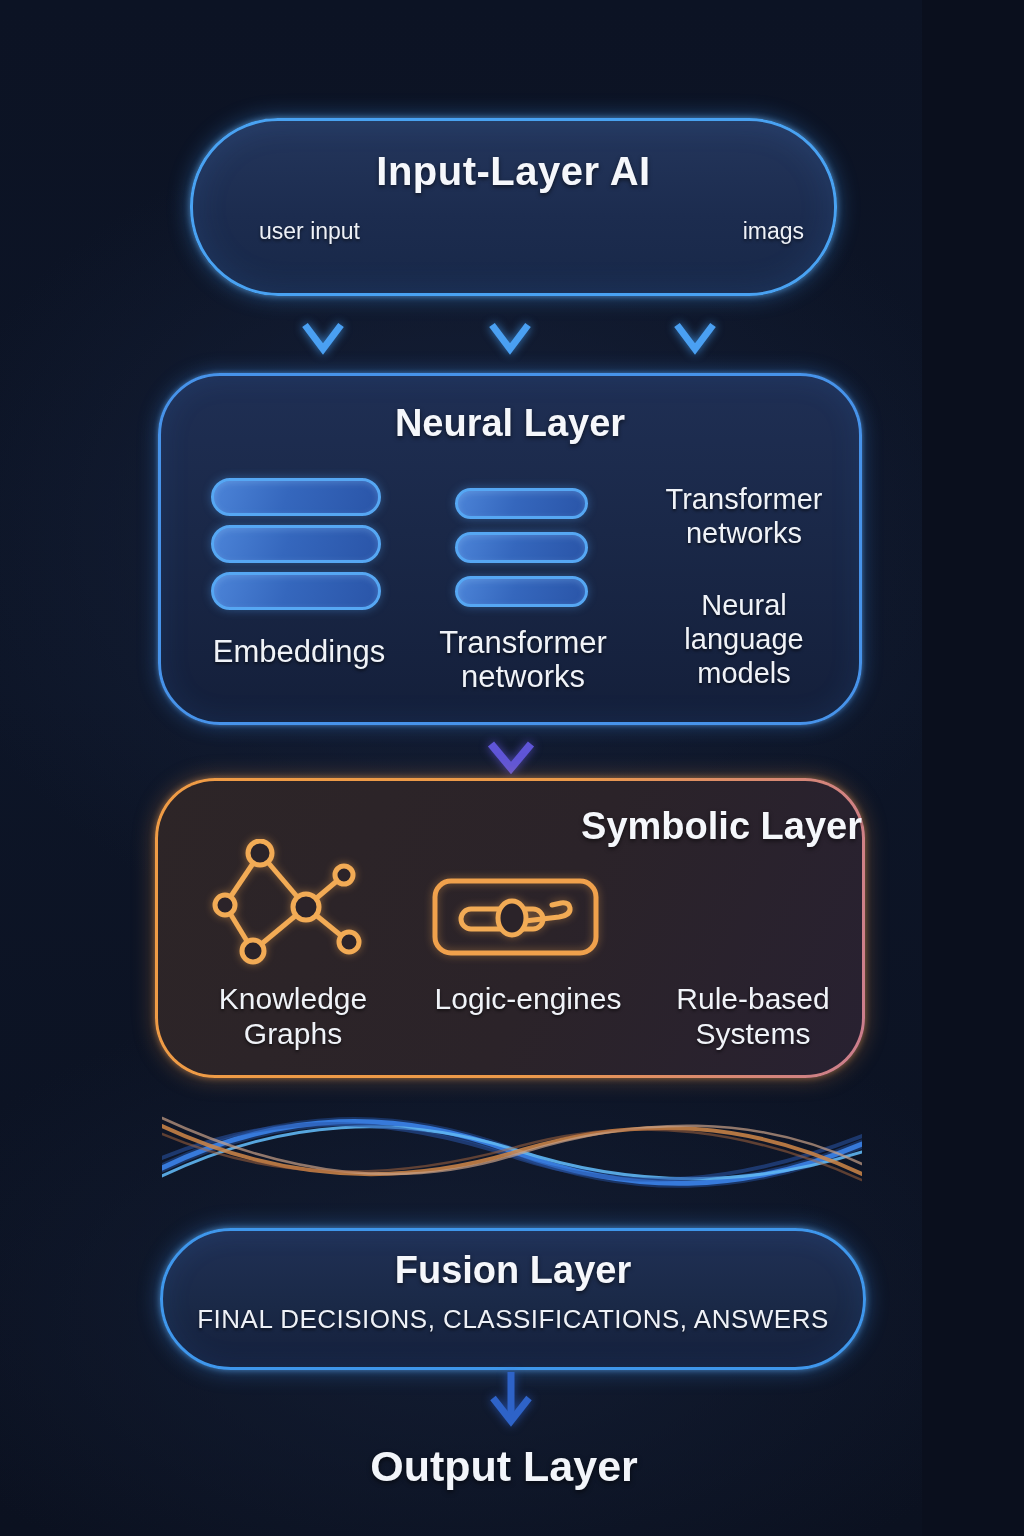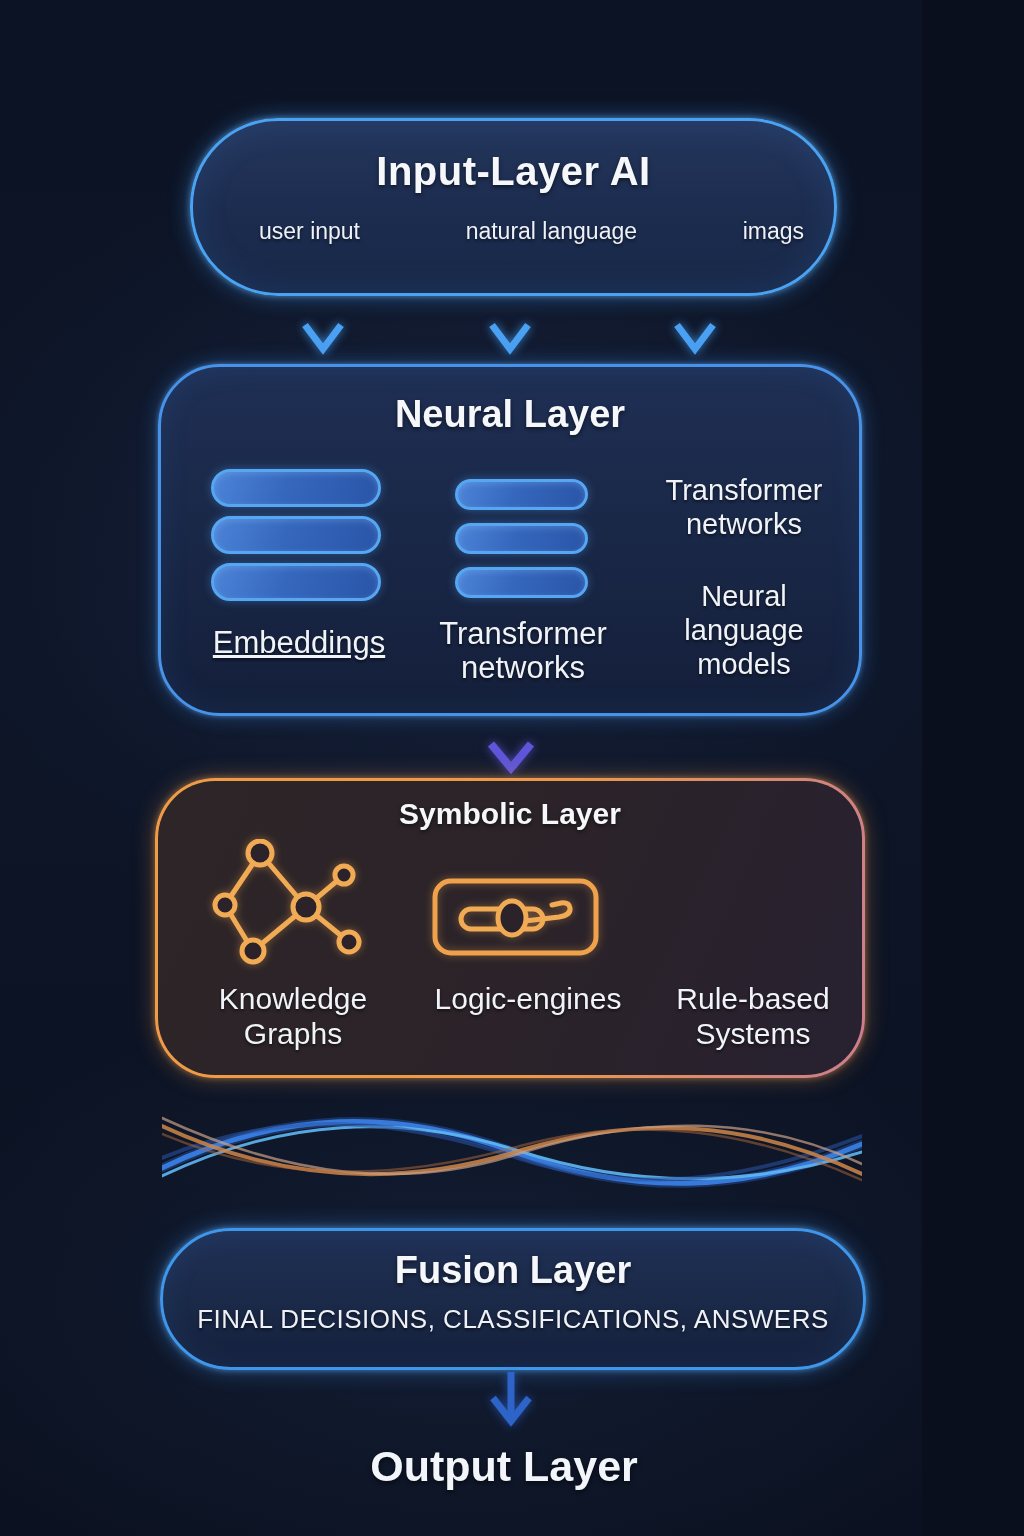--- a/index.html
+++ b/index.html
@@ -41,21 +41,21 @@
   }
 
   
   .flow-arrow { position: absolute; }
   .arrow-blue   { filter: drop-shadow(0 0 5px rgba(70,160,245,.75)); }
   .arrow-purple { filter: drop-shadow(0 0 5px rgba(100,90,225,.7)); }
   .arrow-deep   { filter: drop-shadow(0 0 5px rgba(45,100,210,.65)); }
 
   
   .neural-box {
-    left: 158px; top: 364px; width: 704px; height: 352px;
+    left: 158px; top: 373px; width: 704px; height: 352px;
     border: 3px solid #4793ea;
     border-radius: 62px;
     background: linear-gradient(180deg, #1f2f54 0%, #1a2848 45%, #141f3a 100%);
     box-shadow: 0 0 20px rgba(60,140,235,.4), 0 0 5px rgba(110,180,250,.55),
                 inset 0 0 30px rgba(60,140,235,.12);
   }
   .neural-box .layer-title { margin-top: 26px; font-size: 38px; }
 
   .pill-stack { position: absolute; display: flex; flex-direction: column; }
   .stack-embeddings { left: 50px; top: 102px; gap: 9px; }
@@ -67,36 +67,36 @@
   }
   .stack-embeddings .pill { width: 170px; height: 38px; }
   .stack-transformer .pill { width: 133px; height: 31px; border-radius: 17px; }
 
   .neural-text {
     position: absolute; text-align: center; color: #f0f3f8;
     text-shadow: 0 2px 3px rgba(0,0,0,.55);
   }
   .side-top    { left: 468px; top: 106px; width: 230px; font-size: 29px; line-height: 34px; }
   .side-bottom { left: 503px; top: 212px; width: 160px; font-size: 29px; line-height: 34px; }
-  .label-embeddings  { left: 28px;  top: 258px; width: 220px; font-size: 31px; text-decoration: underline; }
+  .label-embeddings  { left: 28px;  top: 258px; width: 220px; font-size: 31px; }
   .label-transformer { left: 252px; top: 250px; width: 220px; font-size: 31px; line-height: 34px; }
 
   
   .symbolic-outer {
     left: 155px; top: 778px; width: 710px; height: 300px;
     border-radius: 60px; padding: 3px;
     background: linear-gradient(100deg, #f09c45 0%, #ec9a4a 55%, #cb7d8e 100%);
     box-shadow: 0 0 22px rgba(235,150,70,.35), 0 0 6px rgba(240,160,90,.5);
   }
   .symbolic-inner {
     position: relative; width: 100%; height: 100%;
     border-radius: 57px;
     background: linear-gradient(115deg, #2d2527 0%, #2b2329 55%, #282131 100%);
   }
-  .symbolic-inner .layer-title { padding-top: 16px; font-size: 30px; }
+  .symbolic-inner .layer-title { padding-top: 24px; font-size: 38px; text-align: right; }
 
   .symbolic-text {
     position: absolute; color: #f0f3f8; text-shadow: 0 2px 3px rgba(0,0,0,.55);
   }
   .logic-engines-side { left: 508px; top: 98px; width: 170px; font-size: 29px; line-height: 35px; text-align: left; }
   .sym-label { top: 200px; text-align: center; font-size: 30px; line-height: 35px; }
   .sym-label-1 { left: 25px;  width: 220px; }
   .sym-label-2 { left: 250px; width: 240px; }
   .sym-label-3 { left: 485px; width: 220px; }
 
@@ -131,21 +131,20 @@
 </style>
 </head>
 <body>
 
 <div class="stage">
 
   <section class="box input-box">
     <h1 class="layer-title">Input-Layer AI</h1>
     <div class="input-items">
       <span>user input</span>
-      <span>natural language</span>
       <span>imags</span>
     </div>
   </section>
 
   <svg class="flow-arrow arrow-blue" style="left:300px; top:298px;" width="46" height="60" viewBox="0 0 46 60">
     <defs>
         <linearGradient id="ab1" x1="0" y1="0" x2="0" y2="1">
       <stop offset="0" stop-color="#3f7de0"></stop>
           <stop offset="1" stop-color="#4aa0f2"></stop>
         </linearGradient>

